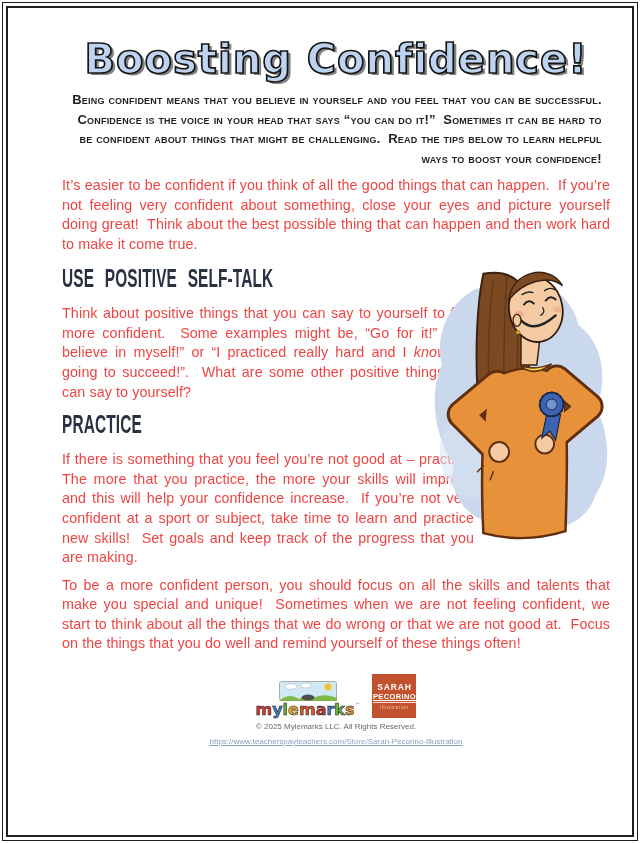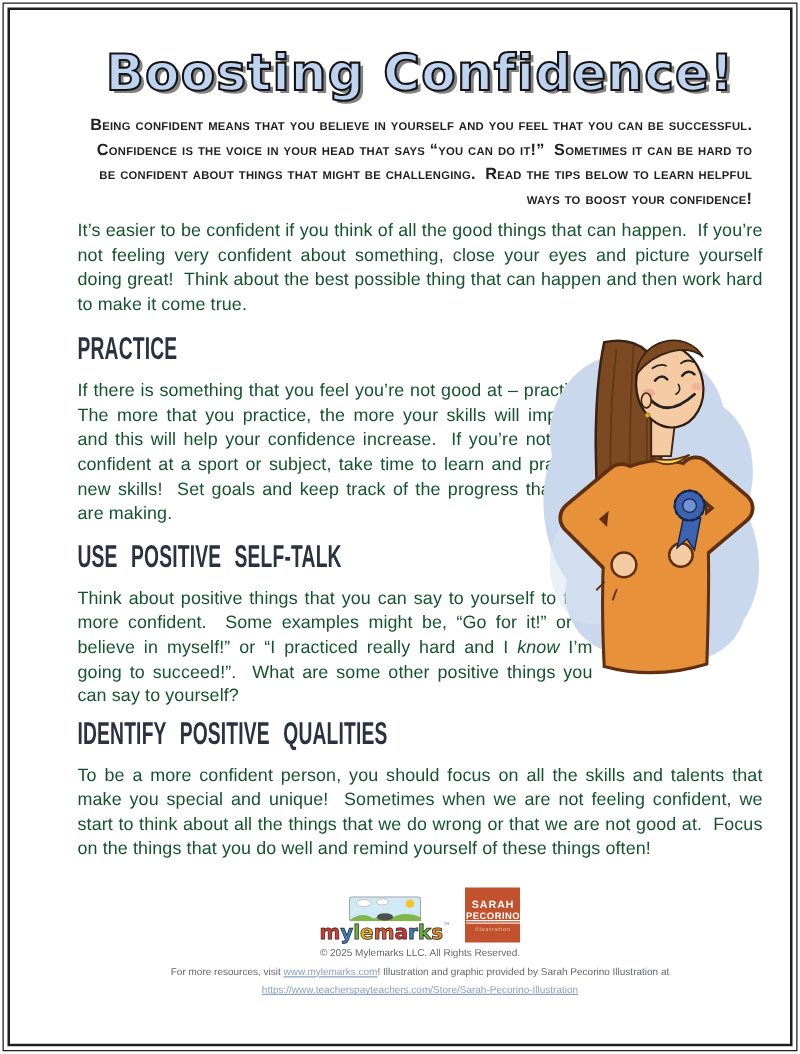--- a/index.html
+++ b/index.html
@@ -12,21 +12,21 @@
   .title{margin-top:4px;text-align:center;font-family:"DejaVu Sans",sans-serif;font-weight:bold;
          font-size:40px;line-height:1.1;letter-spacing:1px;color:#bed3ef;
          -webkit-text-stroke:1.7px #151515;text-shadow:3px 2px 0 #828282;}
   .intro{width:97%;margin:9px auto 0;font-size:13px;font-weight:600;font-variant:small-caps;
          letter-spacing:.2px;line-height:1.5;color:#1f1f1f;text-align:right;white-space:pre-wrap;}
 
   .h-wrap{margin-top:14px;height:26px;line-height:26px;}
   .heading{display:inline-block;font-weight:700;font-size:22px;color:#2a3140;line-height:1;
            word-spacing:9px;letter-spacing:.2px;white-space:nowrap;
            transform:scale(.7,1.15);transform-origin:left bottom;}
-  .body{margin:8px 0 0;font-size:14.3px;line-height:1.37;color:#14532d;text-align:justify;
+  .body{margin:8px 0 0;font-size:14.3px;line-height:1.37;color:#ef4444;text-align:justify;
         white-space:pre-wrap;letter-spacing:.1px;}
   .body em{font-style:italic;}
 
   .row{display:flex;margin-top:2px;}
   .col-left{width:412px;}
   .col-right{flex:1;position:relative;}
   .girl{position:absolute;right:-6px;top:2px;}
 
   .footer{margin-top:18px;text-align:center;}
   .logos{display:flex;justify-content:center;align-items:flex-end;gap:12px;height:46px;}
@@ -56,27 +56,27 @@
     <div class="intro">Being confident means that you believe in yourself and you feel that you can be successful.  Confidence is the voice in your head that says “you can do it!”  Sometimes it can be hard to be confident about things that might be challenging.  Read the tips below to learn helpful ways to boost your confidence!</div>
 
     <div class="section">
       <p class="body">It’s easier to be confident if you think of all the good things that can happen.  If you’re not feeling very confident about something, close your eyes and picture yourself doing great!  Think about the best possible thing that can happen and then work hard to make it come true.</p>
     </div>
 
     <div class="row">
       <div class="col-left">
 
         <div class="section">
-          <div class="h-wrap"><span class="heading">PRACTICE</span></div>
-          <p class="body">If there is something that you feel you’re not good at – practice!  The more that you practice, the more your skills will improve and this will help your confidence increase.  If you’re not very confident at a sport or subject, take time to learn and practice new skills!  Set goals and keep track of the progress that you are making.</p>
+          <div class="h-wrap"><span class="heading">USE POSITIVE SELF-TALK</span></div>
+          <p class="body"><span>Think about positive things that you can say to yourself to feel more confident.  Some examples might be, “Go for it!” or “I believe in myself!” or “I practiced really hard and I </span><em>know</em><span> I’m going to succeed!”.  What are some other positive things you can say to yourself?</span></p>
         </div>
 
         <div class="section">
-          <div class="h-wrap"><span class="heading">USE POSITIVE SELF-TALK</span></div>
-          <p class="body"><span>Think about positive things that you can say to yourself to feel more confident.  Some examples might be, “Go for it!” or “I believe in myself!” or “I practiced really hard and I </span><em>know</em><span> I’m going to succeed!”.  What are some other positive things you can say to yourself?</span></p>
+          <div class="h-wrap"><span class="heading">PRACTICE</span></div>
+          <p class="body">If there is something that you feel you’re not good at – practice!  The more that you practice, the more your skills will improve and this will help your confidence increase.  If you’re not very confident at a sport or subject, take time to learn and practice new skills!  Set goals and keep track of the progress that you are making.</p>
         </div>
 
       </div>
       <div class="col-right">
         <svg class="girl" viewBox="0 0 200 292" width="198" height="289" xmlns="http://www.w3.org/2000/svg">
           <path d="M62,30 C34,40 16,76 24,108 C10,140 18,184 36,208 C28,244 58,274 96,268 C132,284 170,270 179,240 C197,214 193,176 180,152 C193,120 185,84 162,68 C157,40 127,18 100,28 C88,20 74,22 62,30 Z" fill="#c9d8ec"></path>
           <ellipse cx="58" cy="196" rx="36" ry="48" fill="#d7e3f3" opacity="0.55"></ellipse>
           <path d="M66,16 C58,54 57,116 63,170 C64,184 68,192 76,196 C92,202 106,198 112,190 L112,56 C112,28 96,10 66,16 Z" fill="#7c4a22" stroke="#3a2210" stroke-width="2"></path>
           <path d="M76,22 C70,70 70,130 74,186 M90,18 C86,70 86,130 88,192 M102,22 C100,70 100,130 101,192" stroke="#5d3414" stroke-width="1.5" fill="none" opacity=".8"></path>
           <path d="M104,78 L124,74 L120,108 L104,108 Z" fill="#f5cba4" stroke="#3a2210" stroke-width="1.5"></path>
@@ -103,21 +103,20 @@
           <path d="M103,109 Q118,121 135,107 Q118,114 103,109 Z" fill="#f3d54e" stroke="#5f2f10" stroke-width="1.5"></path>
           <path d="M130,158 L125,182 L133,175 L139,184 L144,158 Z" fill="#3d63b2" stroke="#16294d" stroke-width="1.2"></path>
           <circle cx="135" cy="148" r="12" fill="#3d63b2" stroke="#16294d" stroke-width="1.5"></circle>
           <circle cx="135" cy="148" r="12" fill="none" stroke="#16294d" stroke-width="2" stroke-dasharray="3 2"></circle>
           <circle cx="135" cy="148" r="5.5" fill="#7392d2" stroke="#16294d" stroke-width="1"></circle>
         </svg>
       </div>
     </div>
 
     <div class="section">
-      <div class="h-wrap" style="margin-top:10px;"><span class="heading">IDENTIFY POSITIVE QUALITIES</span></div>
       <p class="body">To be a more confident person, you should focus on all the skills and talents that make you special and unique!  Sometimes when we are not feeling confident, we start to think about all the things that we do wrong or that we are not good at.  Focus on the things that you do well and remind yourself of these things often!</p>
     </div>
 
     <div class="footer">
       <div class="logos">
         <div class="mylemarks">
           <svg viewBox="0 0 58 20" width="58" height="20" xmlns="http://www.w3.org/2000/svg">
             <rect x="0.5" y="0.5" width="57" height="19" rx="2" fill="#cfe9f5" stroke="#999" stroke-width="0.8"></rect>
             <circle cx="49" cy="6" r="3.5" fill="#f2c531"></circle>
             <ellipse cx="12" cy="5.5" rx="6" ry="2.8" fill="#fff" stroke="#aaa" stroke-width=".5"></ellipse>
@@ -127,18 +126,17 @@
           </svg>
           <div class="wordmark"><span style="color: rgb(214, 59, 47);">m</span><span style="color: rgb(62, 125, 193);">y</span><span style="color: rgb(105, 178, 62);">l</span><span style="color: rgb(239, 176, 30);">e</span><span style="color: rgb(224, 86, 42);">m</span><span style="color: rgb(207, 52, 48);">a</span><span style="color: rgb(62, 125, 193);">r</span><span style="color: rgb(105, 178, 62);">k</span><span style="color: rgb(239, 143, 30);">s</span><span class="tm">™</span></div>
         </div>
         <div class="sarah">
           <div class="l1">SARAH</div>
           <div class="l2">PECORINO</div>
           <div class="l3">illustration</div>
         </div>
       </div>
       <div class="foot">© 2025 Mylemarks LLC. All Rights Reserved.</div>
-      <div class="foot"><span>For more resources, visit </span><a>www.mylemarks.com</a><span>!  Illustration and graphic provided by Sarah Pecorino Illustration at</span></div>
       <div class="foot"><a>https://www.teacherspayteachers.com/Store/Sarah-Pecorino-Illustration</a></div>
     </div>
 
   </div>
 </div>
 
 </body></html>

